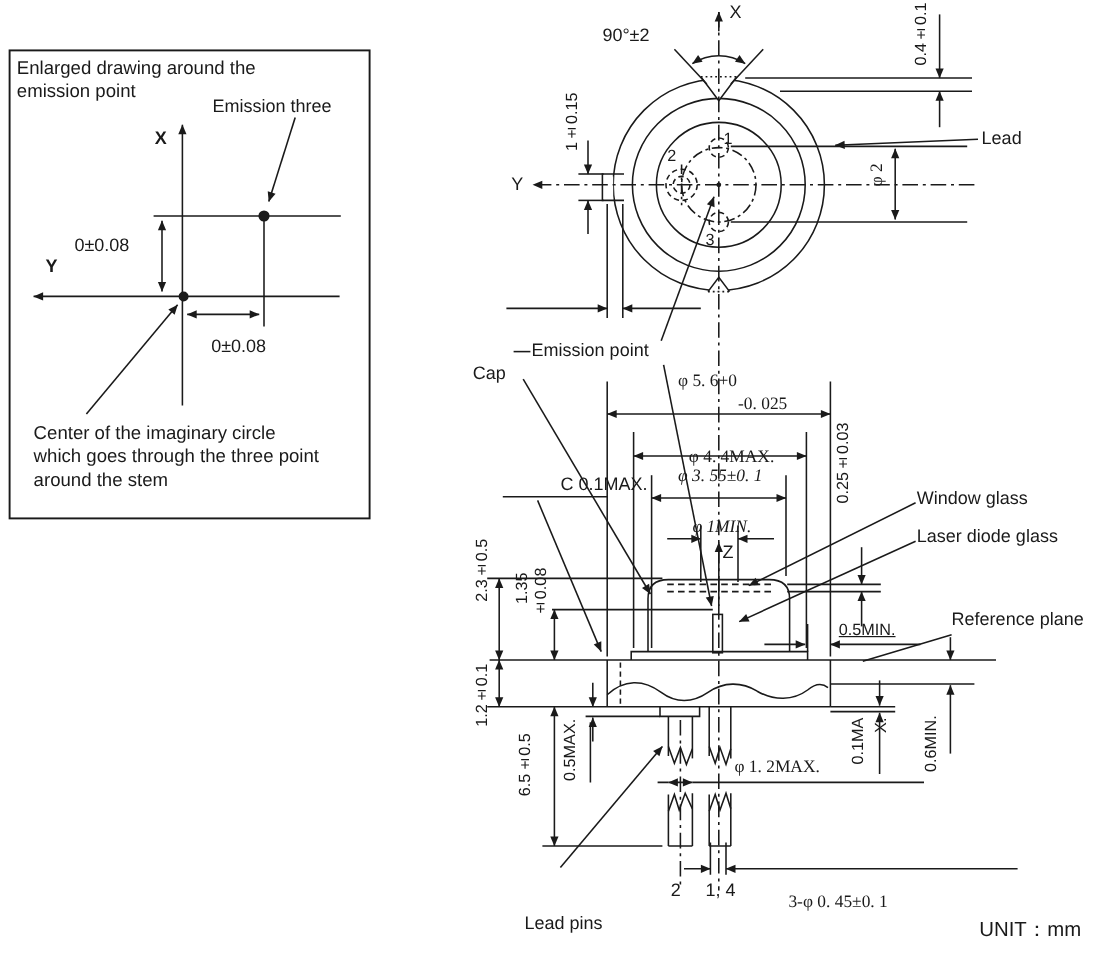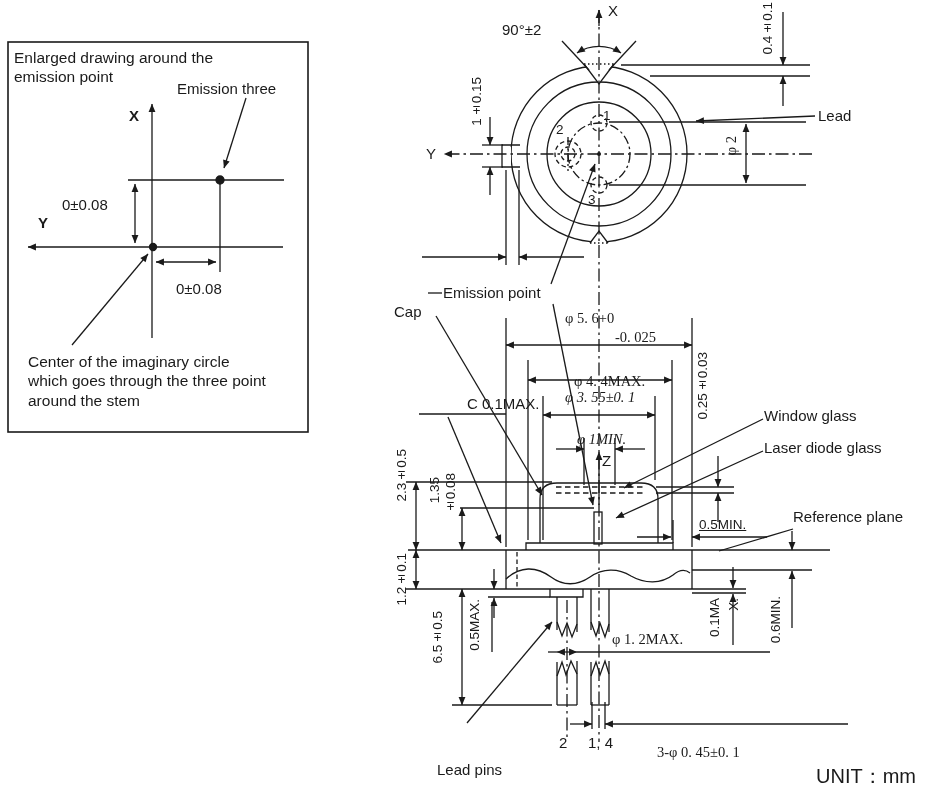--- a/index.html
+++ b/index.html
@@ -5,21 +5,21 @@
   html,body{margin:0;padding:0;background:#fff;}
   #stage{position:relative;width:927px;height:797px;background:#ffffff;overflow:hidden;
          font-family:"Liberation Sans",sans-serif;color:#1a1a1a;}
   #stage svg{position:absolute;left:0;top:0;}
   .lbl{position:absolute;color:#1a1a1a;font-size:15px;line-height:1.25;white-space:nowrap;}
   .wrap{white-space:normal;}
   .dim{font-size:13.5px;}
   .serif{font-family:"Liberation Serif","DejaVu Serif",serif;font-size:14.5px;}
   .vtext{writing-mode:vertical-rl;transform:rotate(180deg);}
   .bold{font-weight:bold;}
-  .unit{font-size:20px;}
+  .unit{font-size:17px;}
 </style>
 </head>
 <body>
 
 <div id="stage">
 
 <svg width="927" height="797" viewBox="0 0 927 797">
   <defs>
     <marker id="arr" viewBox="0 0 10 10" refX="9.3" refY="5" markerWidth="11" markerHeight="9" markerUnits="userSpaceOnUse" orient="auto-start-reverse">
       <path d="M0.5,1.2 L9.5,5 L0.5,8.8 Z" fill="#1a1a1a" stroke="none"></path>

